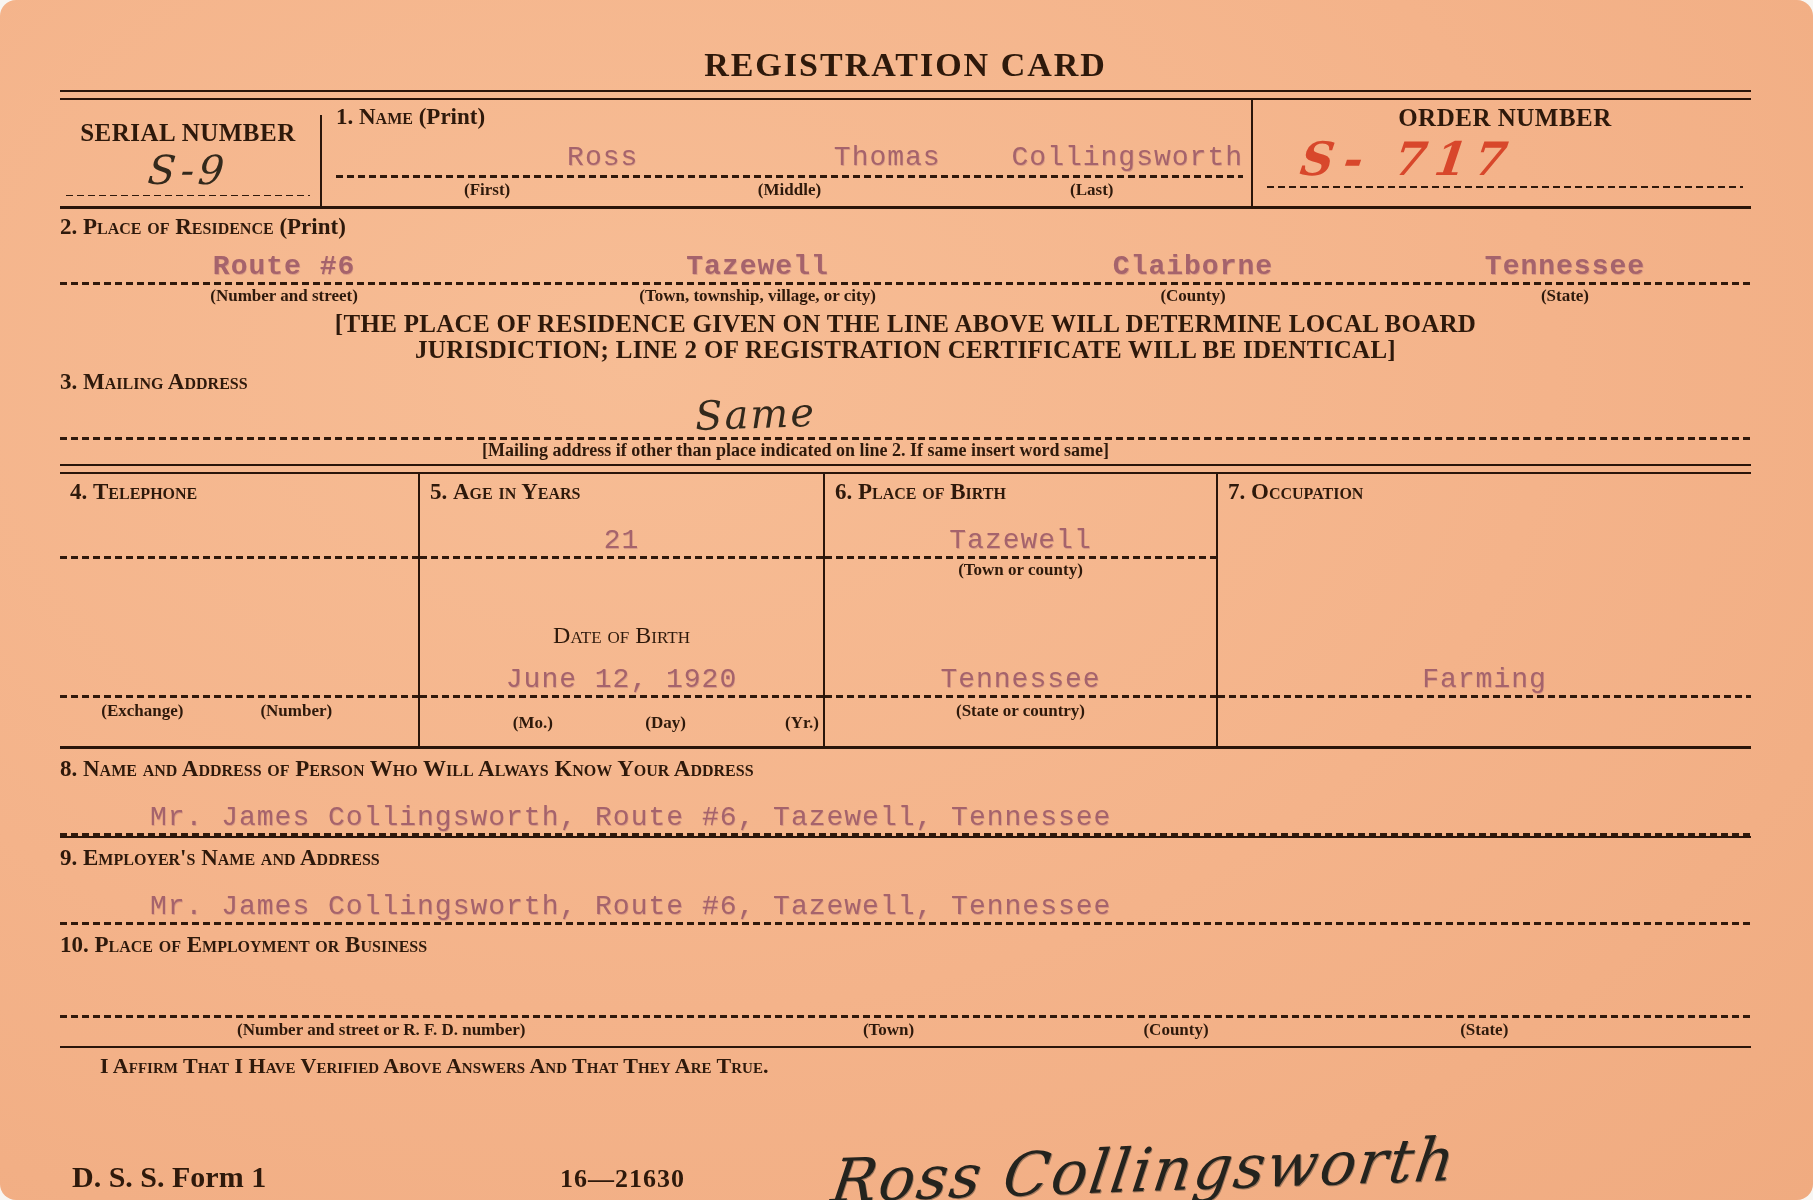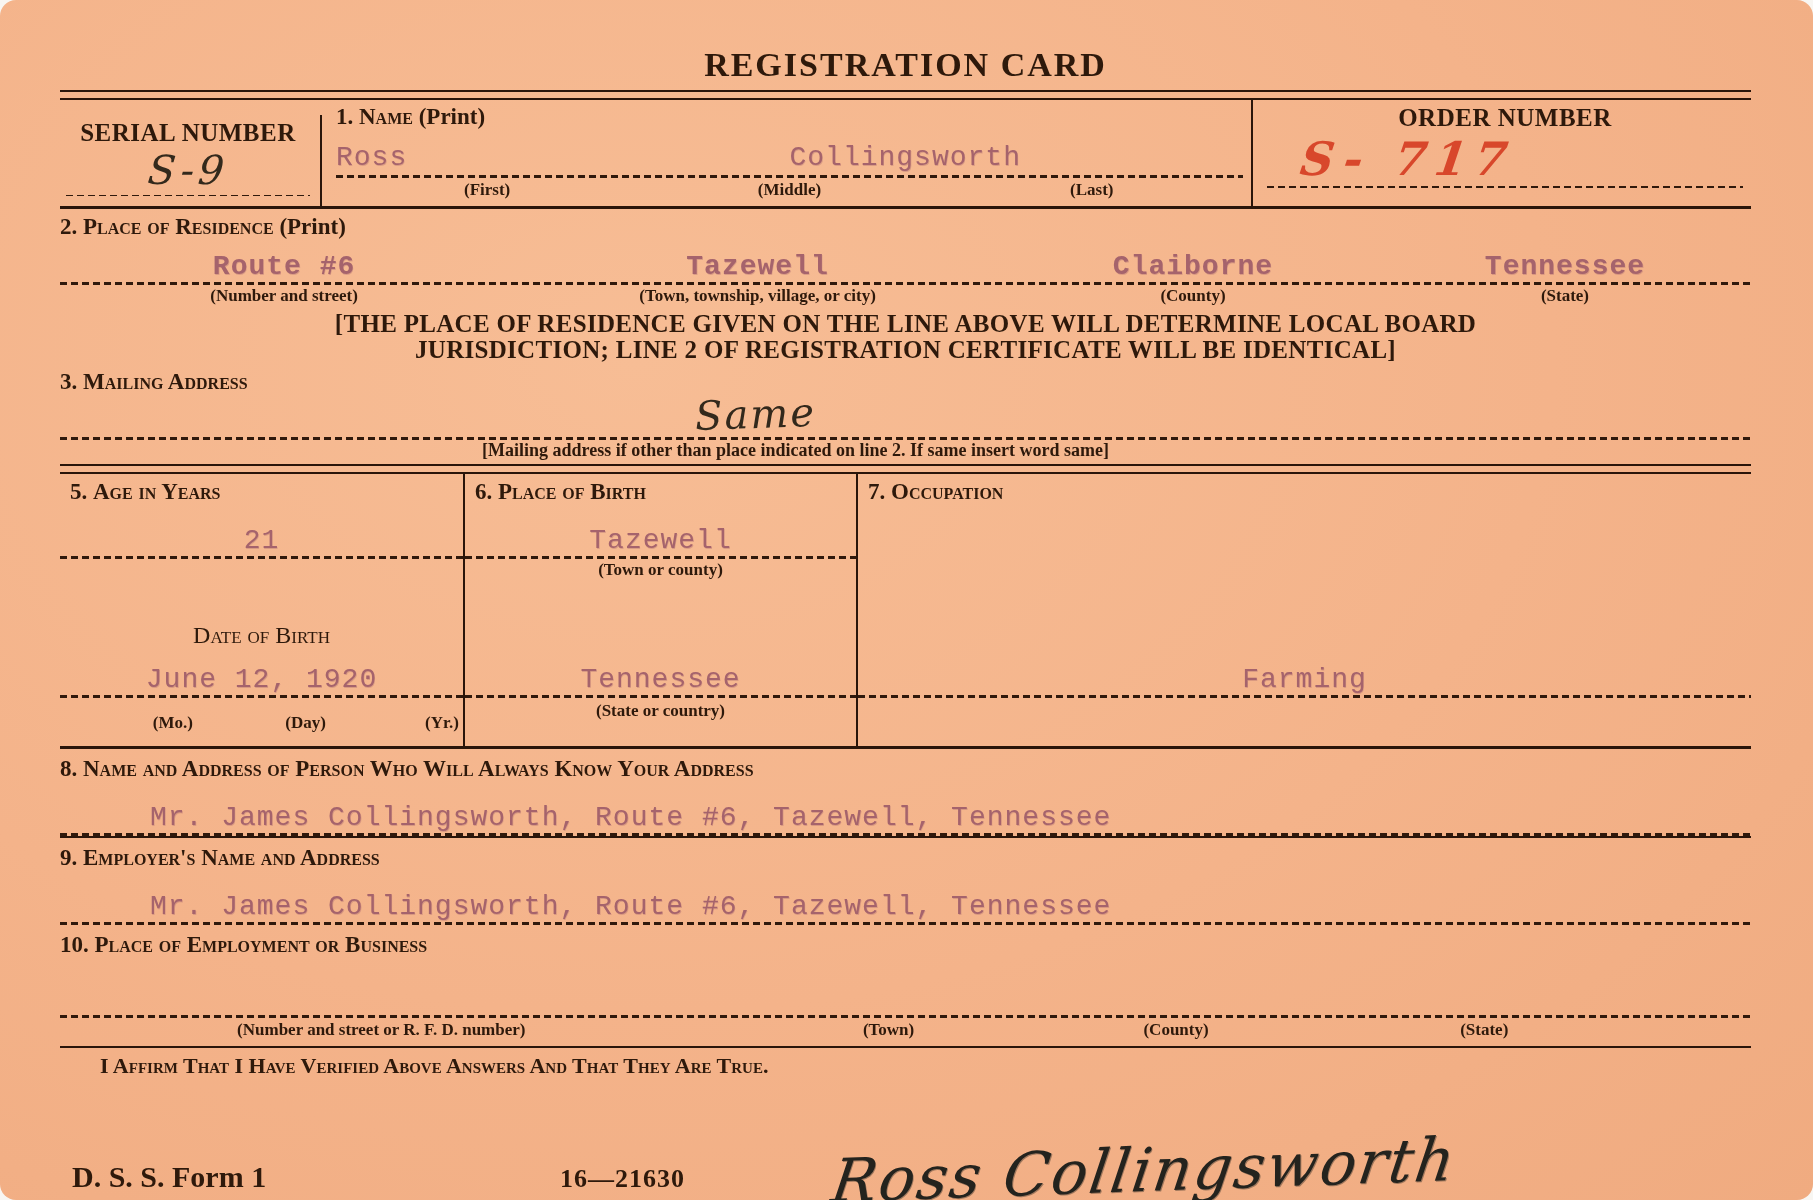--- a/index.html
+++ b/index.html
@@ -31,21 +31,21 @@
   
   .row1{display:flex;height:106px;}
   .r1col{display:flex;flex-direction:column;box-sizing:border-box;}
   .r1serial{width:262px;border-right:2.5px solid #2a150a;padding:4px 10px 0 6px;margin-top:15px;}
   .r1name{flex:1;border-right:2.5px solid #2a150a;padding:4px 8px 0 14px;}
   .r1order{width:498px;padding:4px 8px 0 14px;}
   .vfill{flex:1;display:flex;align-items:flex-end;}
   .serialval{width:100%;text-align:center;font-size:40px;letter-spacing:4px;transform:skewX(-6deg);padding-bottom:2px;}
   .orderval{width:100%;text-align:left;padding-left:34px;font-size:46px;letter-spacing:8px;color:#d8472b;transform:skewX(-8deg);font-weight:bold;padding-bottom:0px;}
   .triple{display:flex;width:100%;align-items:flex-end;}
-  .triple>div{flex:1;text-align:left;padding-bottom:2px;}
+  .triple>div{flex:1;text-align:right;padding-bottom:2px;}
   .subrow{display:flex;height:26px;padding-top:2px;}
   .subrow>div{flex:1;text-align:center;}
   .subspacer{height:26px;}
   
   .row2{padding-top:5px;}
   .row2 .lbl{height:28px;display:block;}
   .resvals{display:flex;align-items:flex-end;height:40px;}
   .resvals>div,.ressubs>div{text-align:center;font-weight:bold;}
   .rc1{width:26.5%;} .rc2{width:29.5%;} .rc3{width:22%;} .rc4{width:22%;}
   .ressubs{display:flex;height:23px;padding-top:1px;}
@@ -107,20 +107,21 @@
     </div>
     <div class="r1col r1name">
       <div class="lbl">
         <span>1.</span>
         <span class="sc">Name</span>
         <span>(Print)</span>
       </div>
       <div class="vfill">
         <div class="triple">
           <div class="typed">Ross</div>
+          <div class="typed">Thomas</div>
           <div class="typed">Collingsworth</div>
         </div>
       </div>
       <div class="dash"></div>
       <div class="subrow">
         <div class="sub">(First)</div>
         <div class="sub">(Middle)</div>
         <div class="sub">(Last)</div>
       </div>
     </div>
@@ -169,20 +170,35 @@
     <div class="mailval">
       <span class="hand">Same</span>
     </div>
     <div class="dash"></div>
     <div class="mailsub">[Mailing address if other than place indicated on line 2.   If same insert word same]</div>
   </div>
   <div class="dbl"></div>
 
   <div class="row47">
 
+    <div class="fcol ftel">
+      <div class="fl lbl">
+        <span>4.</span>
+        <span class="sc">Telephone</span>
+      </div>
+      <div class="fv1"></div>
+      <div class="dash"></div>
+      <div class="fm"></div>
+      <div class="fv2"></div>
+      <div class="dash"></div>
+      <div class="fs fs-tel">
+        <span class="sub">(Exchange)</span>
+        <span class="sub">(Number)</span>
+      </div>
+    </div>
 
     <div class="fcol fage">
       <div class="fl lbl">
         <span>5.</span>
         <span class="sc">Age in Years</span>
       </div>
       <div class="fv1">
         <span class="typed">21</span>
       </div>
       <div class="dash"></div>

